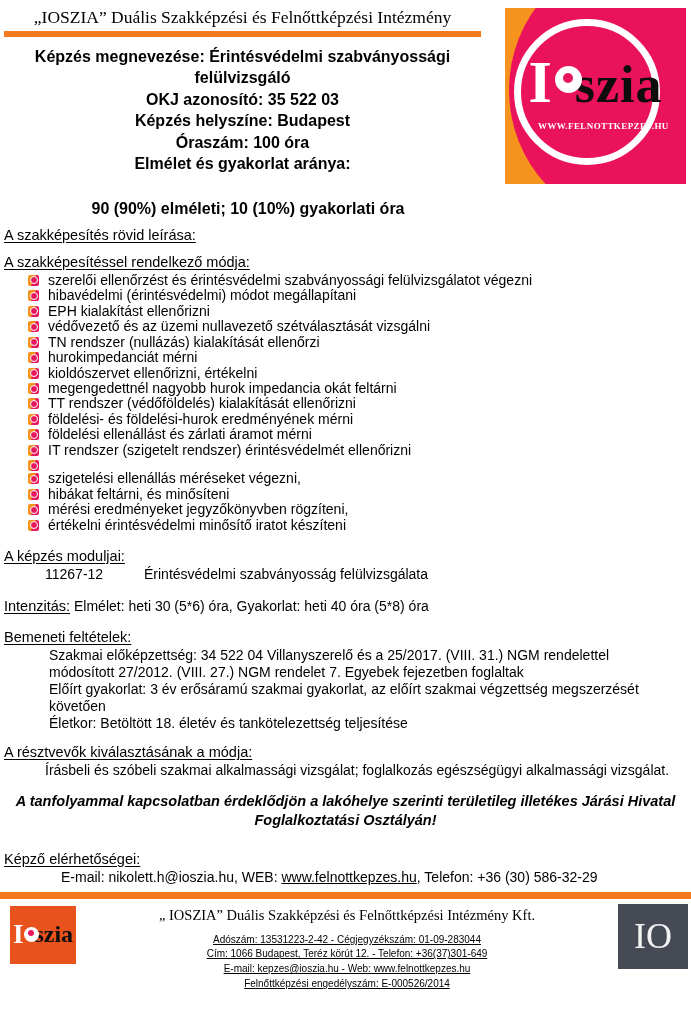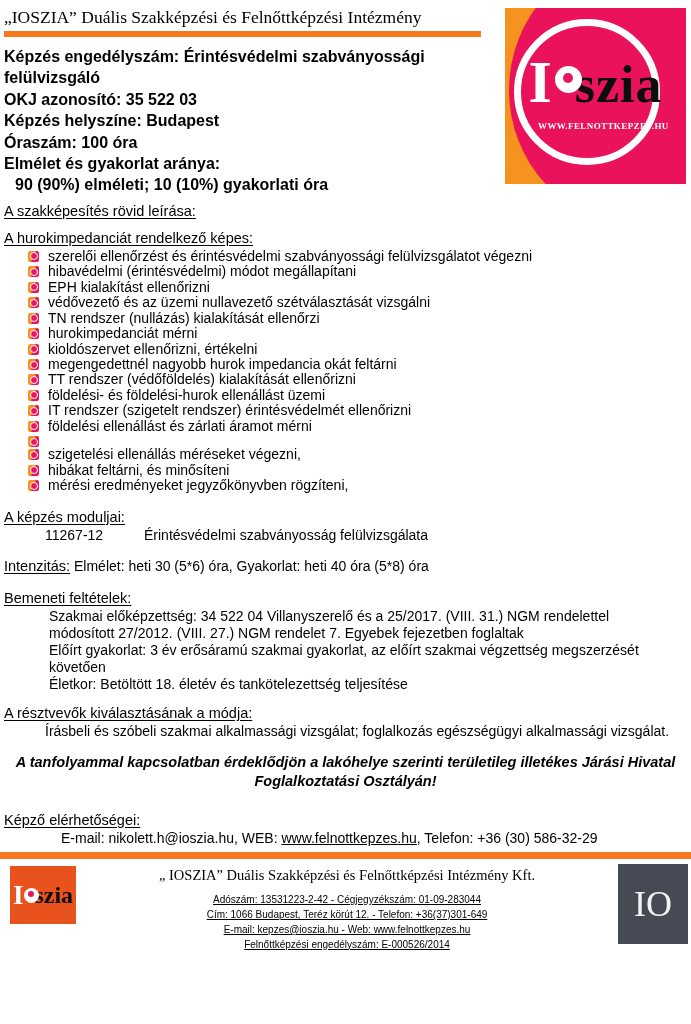--- a/index.html
+++ b/index.html
@@ -4,25 +4,25 @@
 <style>
   * { margin:0; padding:0; box-sizing:border-box; }
   html,body { background:#888; }
   .page {
     width:691px; height:1024px; margin:0 auto; background:#fff;
     font-family:"Liberation Sans", sans-serif; color:#000;
     position:relative; overflow:hidden;
   }
   
   .top-flex { display:flex; padding:6px 5px 0 4px; }
-  .top-left { flex:1; min-width:0; padding-right:24px; }
+  .top-left { flex:1; min-width:0; padding-right:24px;text-align:center; }
   .org-title { font-family:"Liberation Serif", serif; font-size:17.5px; line-height:22px; white-space:nowrap; }
   .orange-rule-top { height:6px; background:#F4791F; margin-top:3px; }
   .course-block { margin-top:9px; font-size:16px; font-weight:bold; line-height:21.4px; }
-  .course-block div:last-child { padding-left:11px; }
+  .course-block div:last-child { padding-left:11px;margin-top:24px; }
   
   .logo { width:181px; height:176px; position:relative; overflow:hidden; background:#F6921E; flex:0 0 181px; margin-top:2px; }
   .logo-pink { position:absolute; width:255px; height:268px; border-radius:50%; background:#EB125C; right:-78px; top:-52px; }
   .logo-pink2 { position:absolute; width:120px; height:120px; border-radius:50%; background:#EB125C; left:70px; top:-70px; }
   .logo-ring { position:absolute; left:9px; top:11px; width:146px; height:146px; border:7px solid #fff; border-radius:50%; }
   .logo-text { position:absolute; left:0; right:0; top:44px; display:flex; justify-content:center; align-items:baseline; font-family:"Liberation Serif", serif; font-weight:bold; }
   .logo-i { color:#fff; font-size:60px; line-height:60px; }
   .logo-o { width:27px; height:27px; border-radius:50%; background:#fff; margin:0 -7px 8px 3px; align-self:center; position:relative; }
   .logo-o::after { content:""; position:absolute; left:8px; top:7px; width:10px; height:10px; border-radius:50%; background:#E8175D; }
   .logo-szia { color:#0d0d0d; font-size:52px; line-height:60px; letter-spacing:1px; }
@@ -50,34 +50,34 @@
   
   .footer { display:flex; align-items:flex-start; padding:5px 3px 0 10px; }
   .footer-logo-left { width:66px; height:58px; background:#E8521C; display:flex; justify-content:center; align-items:center; font-family:"Liberation Serif", serif; font-weight:bold; flex:0 0 66px; margin-top:2px; }
   .fll-i { color:#fff; font-size:27px; }
   .fll-o { width:15px; height:15px; border-radius:50%; background:#fff; margin:0 -5px 0 1px; position:relative; }
   .fll-o::after { content:""; position:absolute; left:4px; top:3px; width:6px; height:6px; border-radius:50%; background:#E8175D; }
   .fll-szia { color:#0d0d0d; font-size:24px; }
   .footer-center { flex:1; text-align:center; padding-top:2px; }
   .footer-company { font-family:"Liberation Serif", serif; font-size:14.5px; line-height:18px; }
   .footer-lines { font-size:10px; line-height:14.8px; margin-top:9px;text-decoration:underline; }
-  .footer-logo-right { width:70px; height:80px; background:#454A54; display:flex; justify-content:center; align-items:center; flex:0 0 70px; }
+  .footer-logo-right { width:70px; height:65px; background:#454A54; display:flex; justify-content:center; align-items:center; flex:0 0 70px; }
   .flr-io { color:#f2f2f2; font-family:"Liberation Serif", serif; font-size:36px; }
 </style>
 </head>
 <body>
 
 <div class="page">
 
   <div class="top-flex">
     <div class="top-left">
       <div class="org-title">„IOSZIA” Duális Szakképzési és Felnőttképzési Intézmény</div>
       <div class="orange-rule-top"></div>
       <div class="course-block">
-          <div>Képzés engedélyszám: Érintésvédelmi szabványossági</div>
+          <div>Képzés megnevezése: Érintésvédelmi szabványossági</div>
           <div>felülvizsgáló</div>
           <div>OKJ azonosító: 35 522 03</div>
           <div>Képzés helyszíne: Budapest</div>
           <div>Óraszám: 100 óra</div>
           <div>Elmélet és gyakorlat aránya:</div>
           <div>90 (90%) elméleti; 10 (10%) gyakorlati óra</div>
         </div>
     </div>
     <div class="logo">
       <div class="logo-pink"></div>
@@ -92,21 +92,21 @@
     </div>
   </div>
 
   <div class="content">
 
     <div class="sec sec-first">
       <div class="sec-heading">A szakképesítés rövid leírása:</div>
     </div>
 
     <div class="sec" style="margin-top:10px">
-      <div class="sec-heading">A hurokimpedanciát rendelkező képes:</div>
+      <div class="sec-heading">A szakképesítéssel rendelkező módja:</div>
       <div class="cap-list">
           <div class="cap-item">
           <span class="bullet-icon"></span>
           <span>szerelői ellenőrzést és érintésvédelmi szabványossági felülvizsgálatot végezni</span>
         </div>
           <div class="cap-item">
           <span class="bullet-icon"></span>
           <span>hibavédelmi (érintésvédelmi) módot megállapítani</span>
         </div>
           <div class="cap-item">
@@ -132,44 +132,48 @@
           <div class="cap-item">
           <span class="bullet-icon"></span>
           <span>megengedettnél nagyobb hurok impedancia okát feltárni</span>
         </div>
           <div class="cap-item">
           <span class="bullet-icon"></span>
           <span>TT rendszer (védőföldelés) kialakítását ellenőrizni</span>
         </div>
           <div class="cap-item">
           <span class="bullet-icon"></span>
-          <span>földelési- és földelési-hurok ellenállást üzemi</span>
+          <span>földelési- és földelési-hurok eredményének mérni</span>
+        </div>
+          <div class="cap-item">
+          <span class="bullet-icon"></span>
+          <span>földelési ellenállást és zárlati áramot mérni</span>
         </div>
           <div class="cap-item">
           <span class="bullet-icon"></span>
           <span>IT rendszer (szigetelt rendszer) érintésvédelmét ellenőrizni</span>
         </div>
           <div class="cap-item">
           <span class="bullet-icon"></span>
-          <span>földelési ellenállást és zárlati áramot mérni</span>
-        </div>
-          <div class="cap-item">
-          <span class="bullet-icon"></span>
         </div>
           <div class="cap-item">
           <span class="bullet-icon"></span>
           <span>szigetelési ellenállás méréseket végezni,</span>
         </div>
           <div class="cap-item">
           <span class="bullet-icon"></span>
           <span>hibákat feltárni, és minősíteni</span>
         </div>
           <div class="cap-item">
           <span class="bullet-icon"></span>
           <span>mérési eredményeket jegyzőkönyvben rögzíteni,</span>
+        </div>
+          <div class="cap-item">
+          <span class="bullet-icon"></span>
+          <span>értékelni érintésvédelmi minősítő iratot készíteni</span>
         </div>
         </div>
     </div>
 
     <div class="sec">
       <div class="sec-heading">A képzés moduljai:</div>
       <div class="module-row">
         <span class="module-code">11267-12</span>
         <span>Érintésvédelmi szabványosság felülvizsgálata</span>
       </div>

